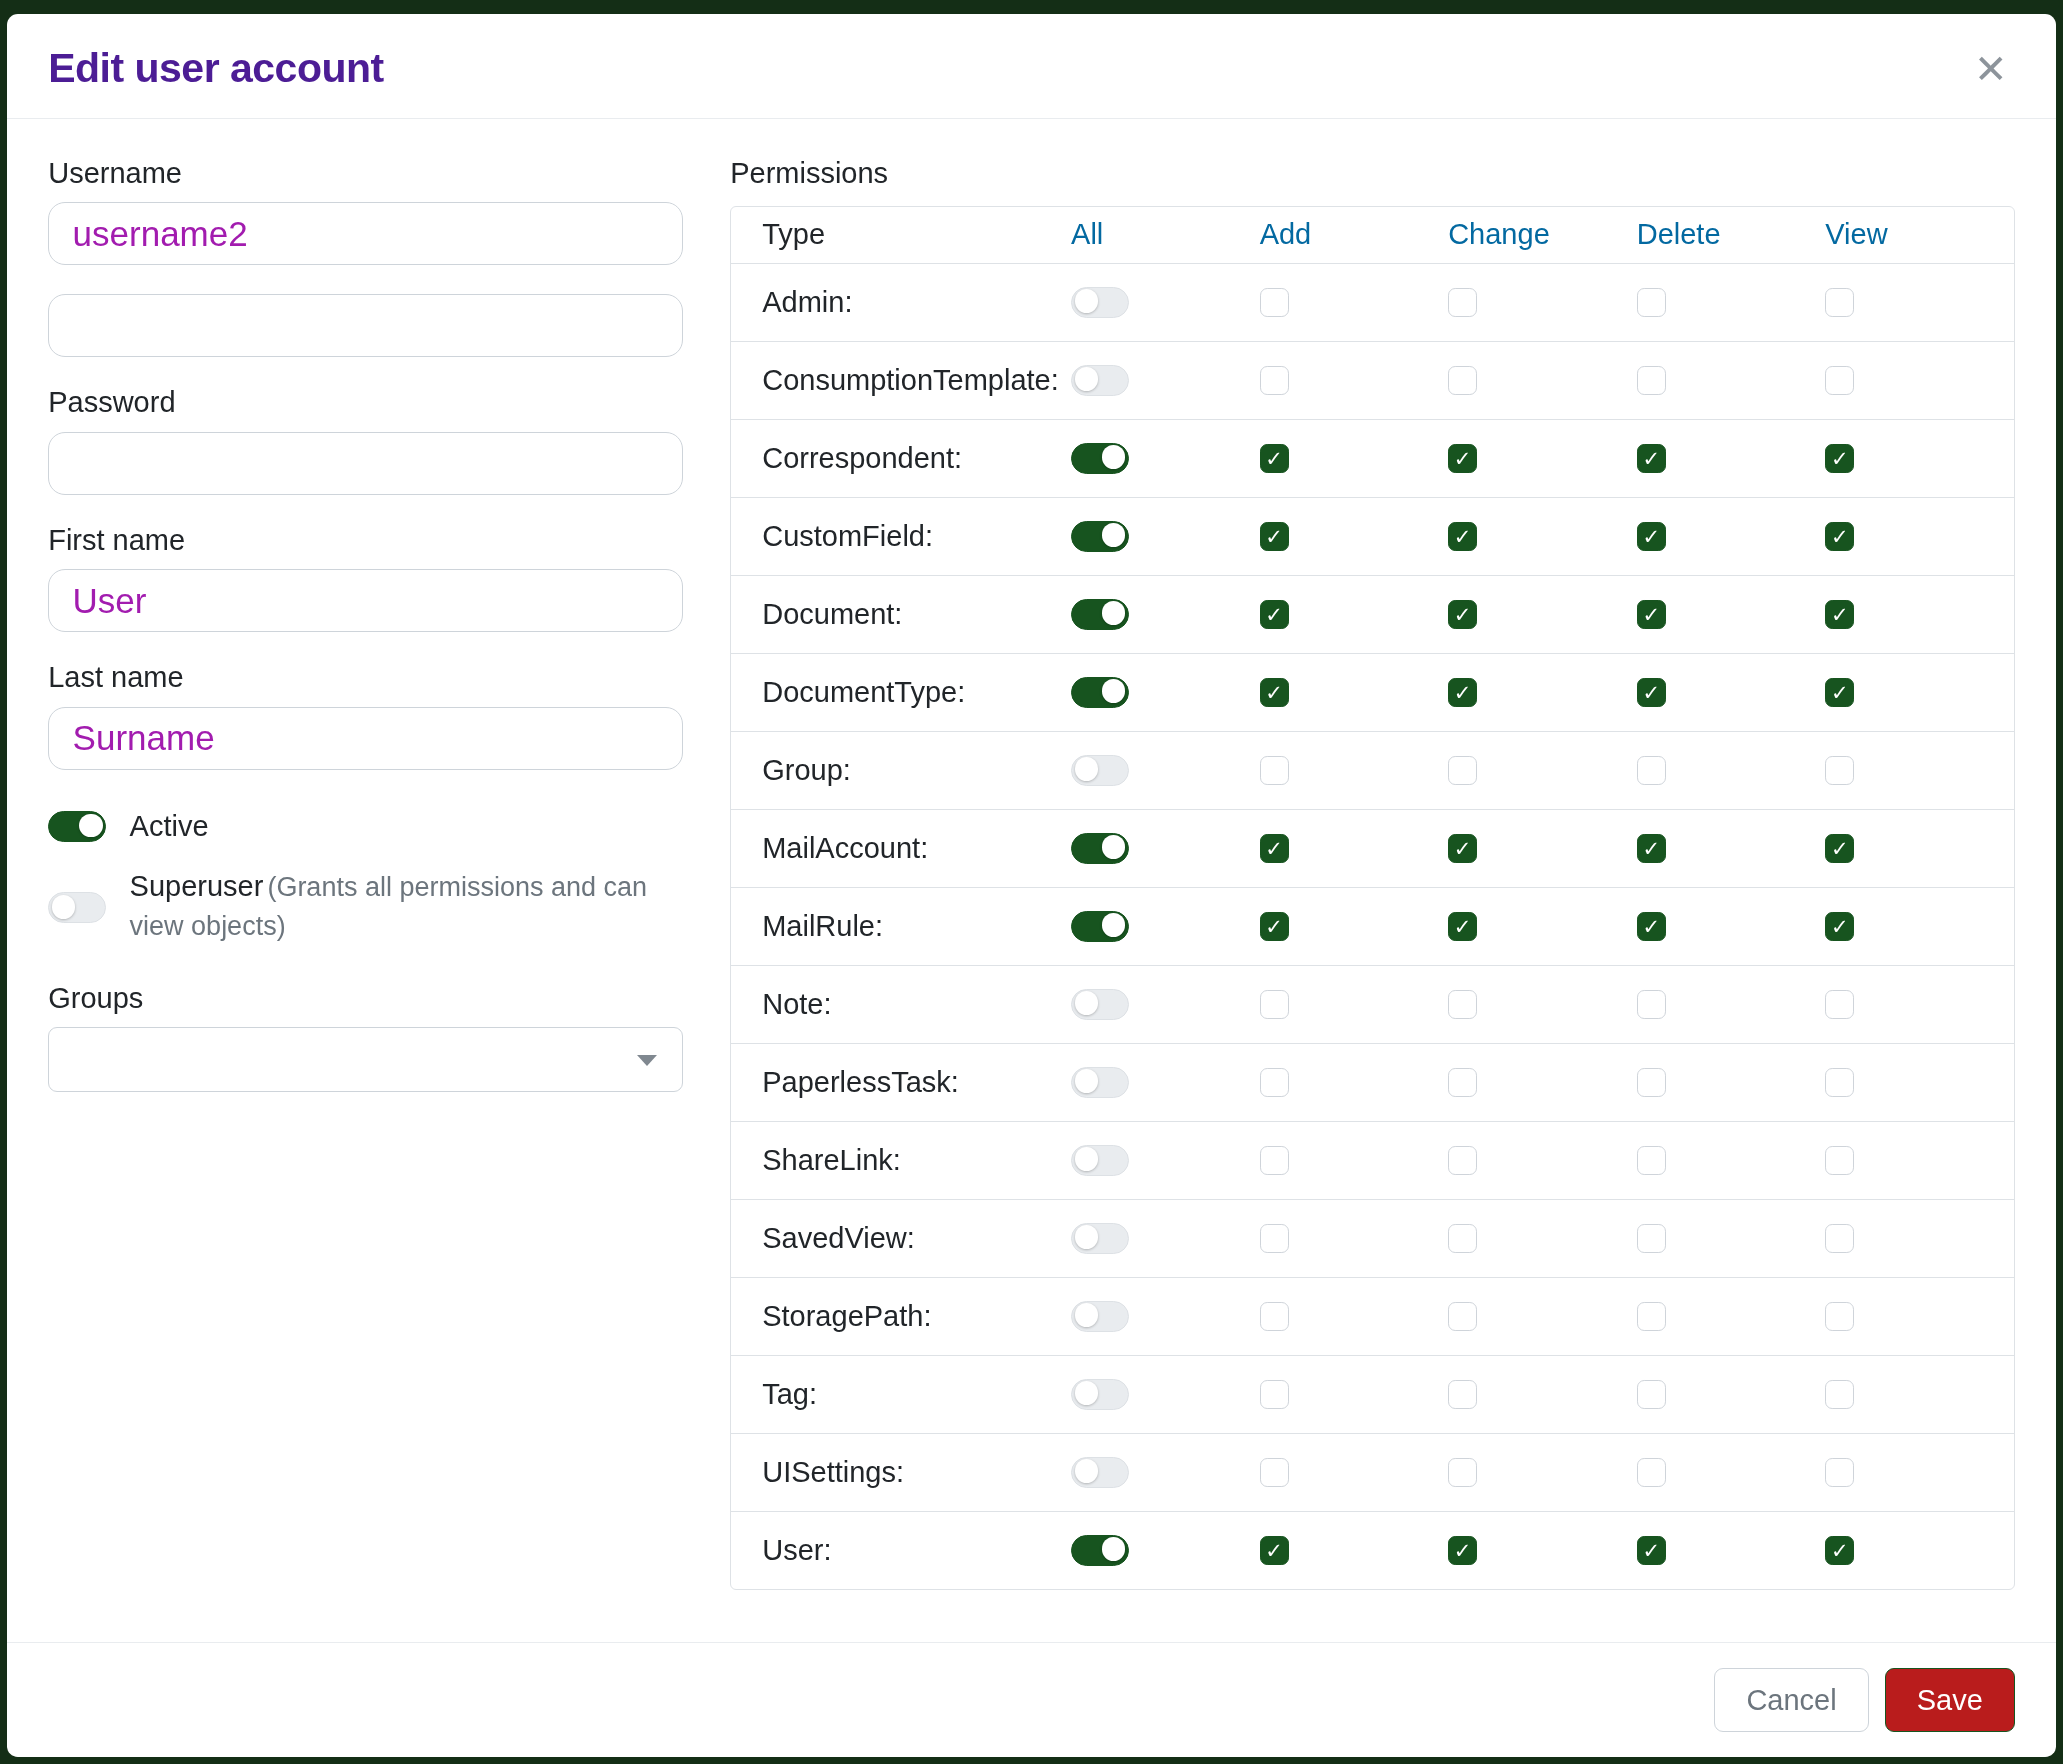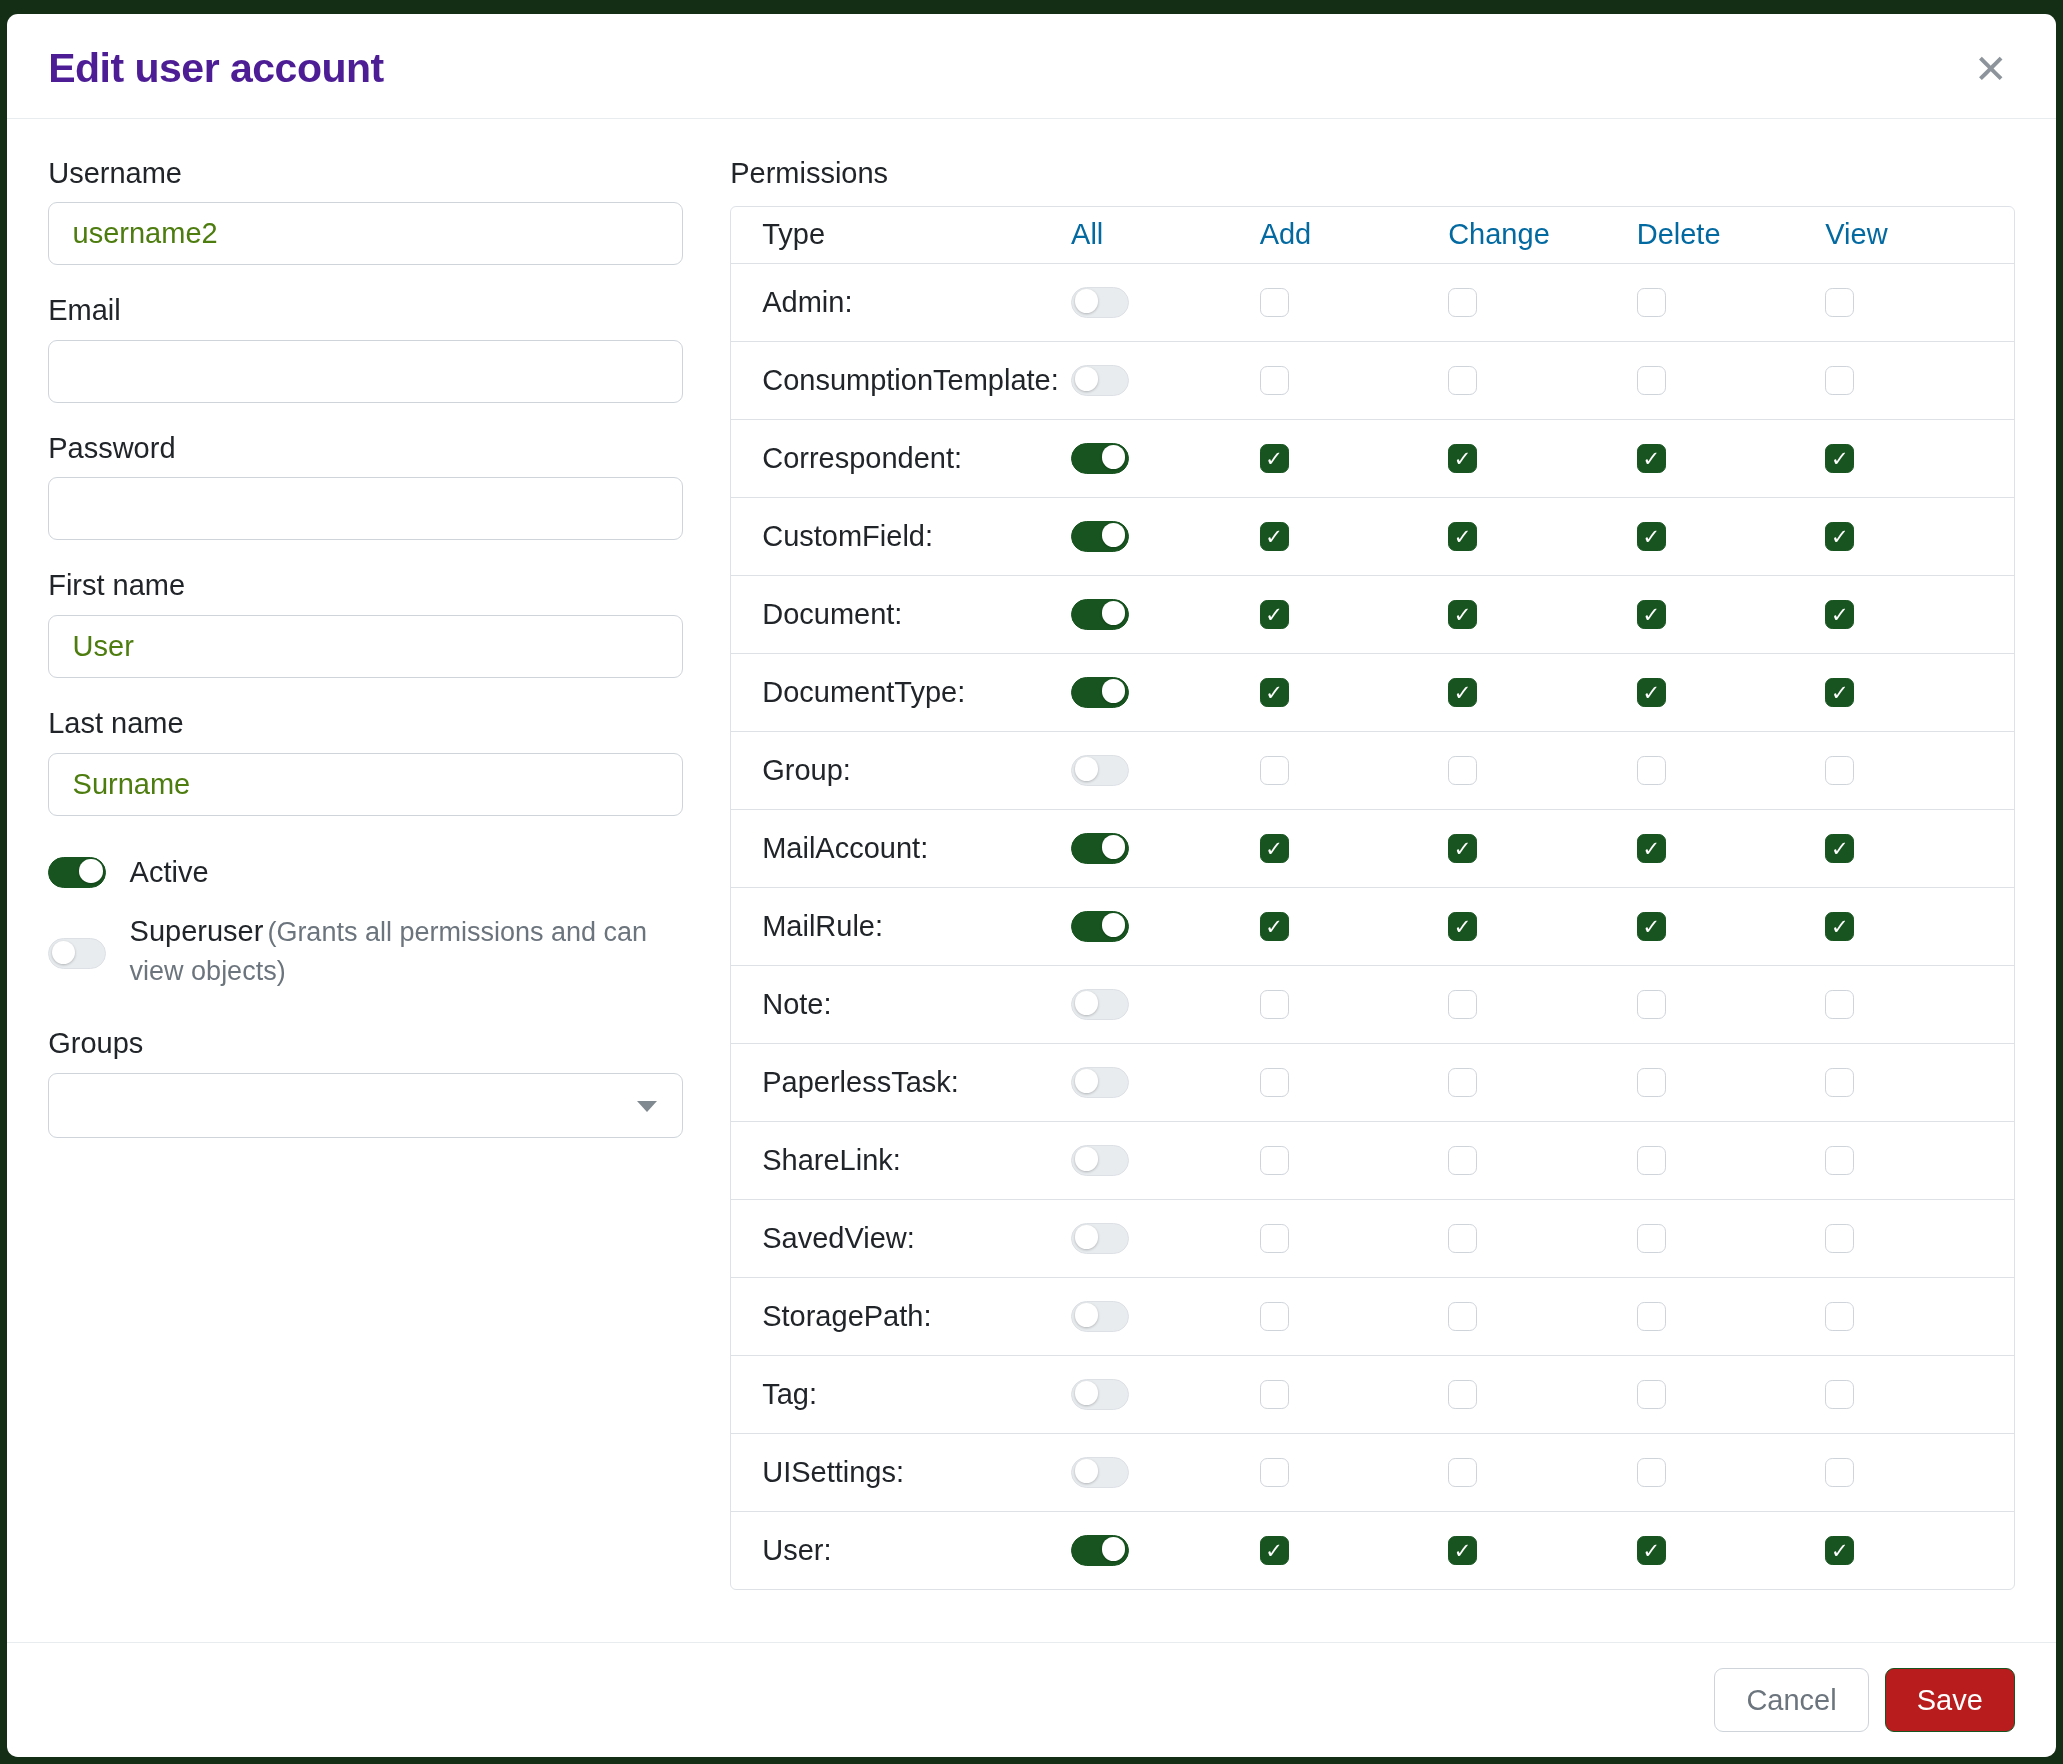--- a/index.html
+++ b/index.html
@@ -27,22 +27,22 @@
   .modal-body{
     flex:1;display:flex;align-items:flex-start;
     padding:38px 41px 0 41px;gap:47px;min-height:0;
   }
   
   .left-col{width:635px;flex:none;}
   .field{margin-bottom:29px;}
   .field-label{display:block;font-size:29px;color:#212529;margin-bottom:12.6px;}
   .input{
     width:100%;height:63px;box-sizing:border-box;
-    border:1.8px solid #ced4da;border-radius:9px;
-    padding:0 23.4px;font-size:29px;color:#4d7c0f;outline:none;
+    border:1.8px solid #ced4da;border-radius:17px;
+    padding:0 23.4px;font-size:35px;color:#a21caf;outline:none;
     font-family:inherit;background:#fff;
   }
   .toggle{
     width:58px;height:31px;border-radius:16px;background:#e9ecef;
     border:1.8px solid #dde1e5;position:relative;flex:none;
     box-sizing:border-box;cursor:pointer;
   }
   .toggle .knob{
     position:absolute;top:1.8px;left:2.7px;width:23.4px;height:23.4px;border-radius:50%;
     background:#fff;box-shadow:0 0.9px 2.7px rgba(0,0,0,.25);
@@ -113,21 +113,20 @@
   <div class="modal-body">
 
     <div class="left-col">
 
       <div class="field">
         <label class="field-label">Username</label>
         <input class="input" type="text" value="username2" style="">
       </div>
 
       <div class="field">
-        <label class="field-label">Email</label>
         <input class="input" type="text" value="" style="">
       </div>
 
       <div class="field">
         <label class="field-label">Password</label>
         <input class="input" type="password" value="" style="">
       </div>
 
       <div class="field">
         <label class="field-label">First name</label>

